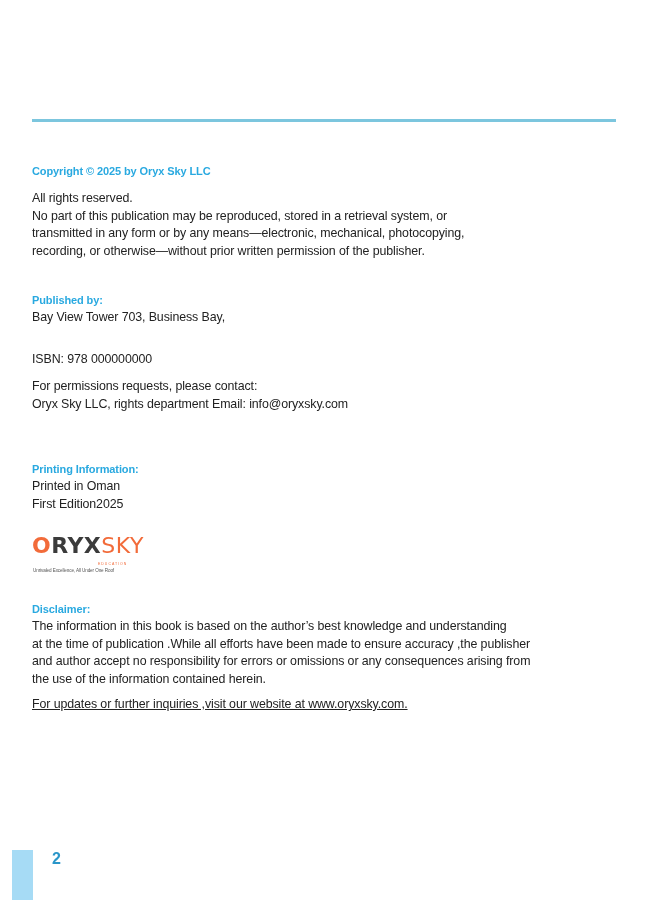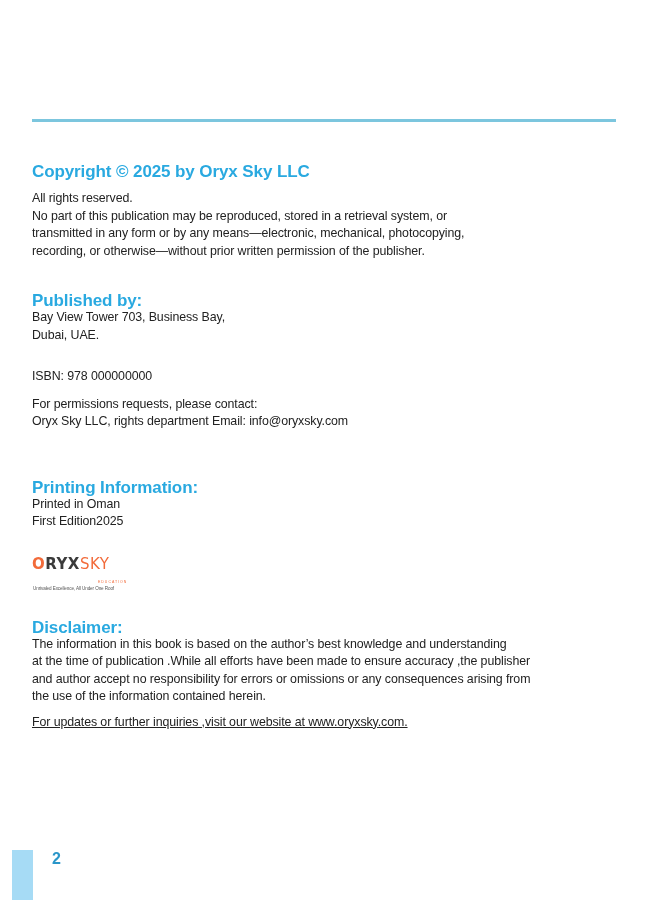--- a/index.html
+++ b/index.html
@@ -28,21 +28,21 @@
       left: 32px;
       top: 163px;
       width: 590px;
       font-size: 12.4px;
       line-height: 17.5px;
       letter-spacing: -0.1px;
     }
     .heading {
       color: #29a9e0;
       font-weight: bold;
-      font-size: 17px;
+      font-size: 11px;
       line-height: 17px;
       margin: 0;
     }
     p {
       margin: 0;
     }
     .block { margin: 0; }
     .copyright-block .heading { margin-bottom: 10px; }
     .rights { }
     .published-block { margin-top: 32px; }
@@ -50,21 +50,21 @@
     .printing-block { margin-top: 48px; }
     .logo {
       margin-top: 22px;
       width: 110px;
       height: 40px;
       position: relative;
     }
     .logo-word {
       font-family: "DejaVu Sans", sans-serif;
       font-weight: bold;
-      font-size: 15px;
+      font-size: 22px;
       letter-spacing: 0.5px;
       line-height: 22px;
       white-space: nowrap;
     }
     .logo-oryx { color: #3b3b3b; }
     .logo-sky { color: #f26b3a; font-weight: normal; }
     .logo-o {
       display: inline-block;
       position: relative;
       color: #f26b3a;
@@ -116,21 +116,20 @@
     <p class="heading">Copyright © 2025 by Oryx Sky LLC</p>
     <p class="rights">All rights reserved.</p>
     <p>No part of this publication may be reproduced, stored in a retrieval system, or</p>
     <p>transmitted in any form or by any means—electronic, mechanical, photocopying,</p>
     <p>recording, or otherwise—without prior written permission of the publisher.</p>
   </section>
 
   <section class="block published-block">
     <p class="heading">Published by:</p>
     <p>Bay View Tower 703, Business Bay,</p>
-    <p>Dubai, UAE.</p>
   </section>
 
   <p class="isbn">ISBN: 978 000000000</p>
 
   <section class="block">
     <p>For permissions requests, please contact:</p>
     <p>Oryx Sky LLC, rights department Email: info@oryxsky.com</p>
   </section>
 
   <section class="block printing-block">

